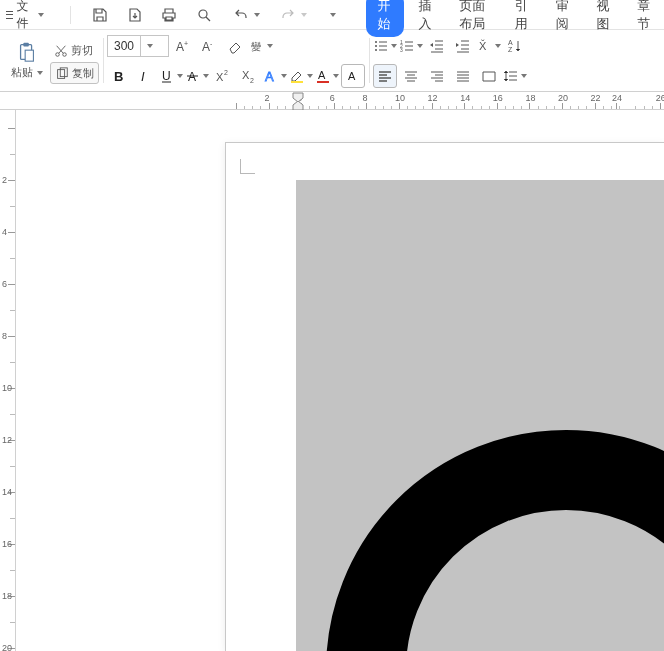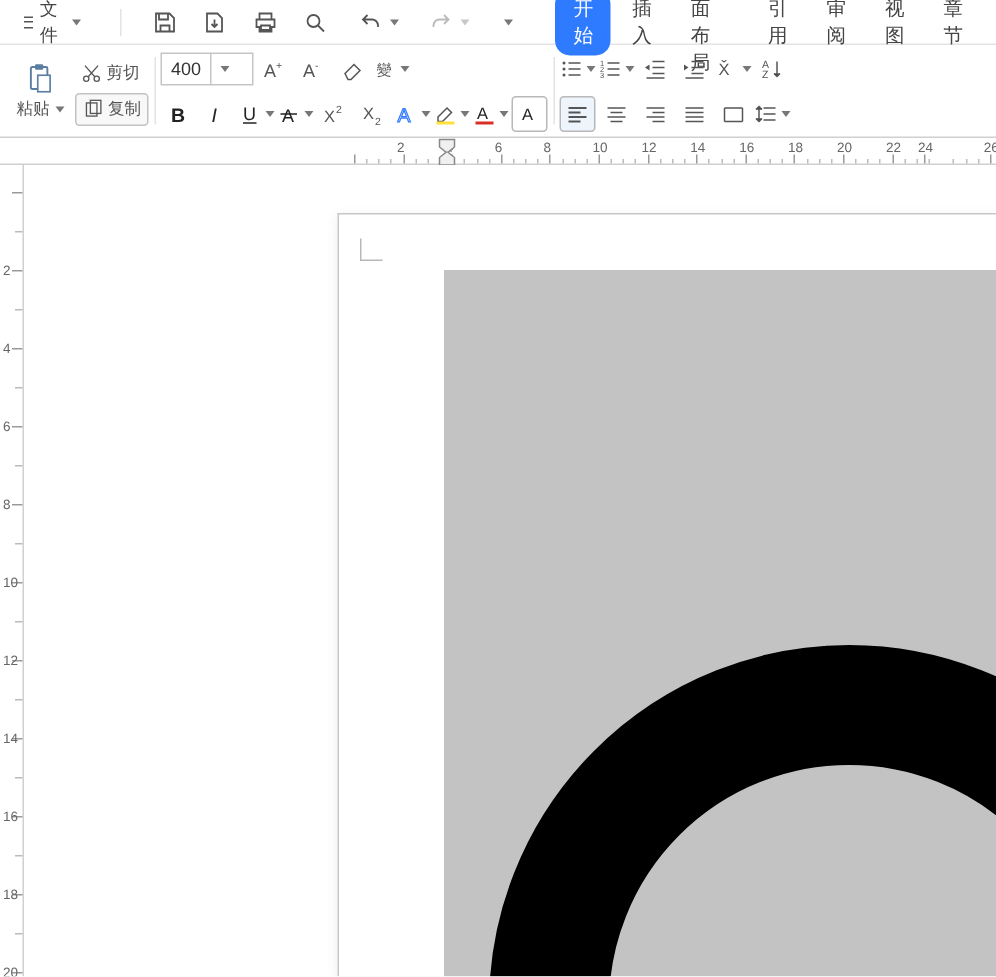--- a/index.html
+++ b/index.html
@@ -15,21 +15,21 @@
   body{
     width:664px;height:651px;
     font-family:"Microsoft YaHei","PingFang SC",Arial,sans-serif;
     font-size:12px;color:var(--text);
     background:#fff;overflow:hidden;position:relative;
   }
 
   
   .menurow{
     display:flex;align-items:center;height:30px;
-    padding:0 10px;gap:16px;border-bottom:1px solid var(--sep);
+    padding:0 0;gap:16px;border-bottom:1px solid var(--sep);
     background:#fff;
   }
   .file-btn{
     display:flex;align-items:center;gap:4px;
     padding:2px 6px;border-radius:3px;cursor:pointer;
     color:#444;
   }
   .file-btn .bars{display:inline-block;width:10px;height:8px;position:relative;}
   .file-btn .bars::before,.file-btn .bars::after,.file-btn .bars span{
     content:"";position:absolute;left:0;right:0;height:1px;background:#555;}
@@ -63,21 +63,21 @@
   .rg + .rg::before{content:"";position:absolute;left:0;top:8px;bottom:8px;width:1px;background:var(--sep);}
   .stack{display:flex;flex-direction:column;justify-content:center;gap:2px;}
   .row{display:flex;align-items:center;gap:2px;}
   .btn-lg{
     display:flex;flex-direction:column;align-items:center;justify-content:center;
     width:42px;height:56px;border-radius:3px;cursor:pointer;color:#555;
     padding:2px 0;font-size:11px;gap:2px;
   }
   .btn-lg svg{width:22px;height:22px;}
   .btn-sm{
-    display:flex;align-items:center;gap:3px;padding:2px 4px;border-radius:3px;
+    display:flex;align-items:flex-end;gap:3px;padding:2px 4px;border-radius:3px;
     cursor:pointer;color:#555;font-size:11px;height:22px;
   }
   .btn-sm svg{width:14px;height:14px;}
   .btn-sm.outlined{border:1px solid #c2c2c2;background:#f8f8f8;}
   .sq{
     width:24px;height:24px;display:flex;align-items:center;justify-content:center;
     border-radius:3px;cursor:pointer;color:#555;
   }
   .sq svg{width:16px;height:16px;}
   .sq.boxed{border:1px solid #b8b8b8;}
@@ -245,21 +245,21 @@
           </svg>
         <span>复制</span>
       </div>
     </div>
   </div>
 
   <div class="rg">
     <div class="stack" style="gap:6px;">
       <div class="row">
         <div class="combo fontsize">
-          <span class="val">400</span>
+          <span class="val">300</span>
           <span class="cbtn">
               <span class="caret"></span>
             </span>
         </div>
         <div class="sq">
             <svg viewBox="0 0 16 16">
               <text x="1" y="13" font-size="12" fill="currentColor">A</text>
               <text x="9" y="8" font-size="7" fill="currentColor">+</text>
             </svg>
           </div>

